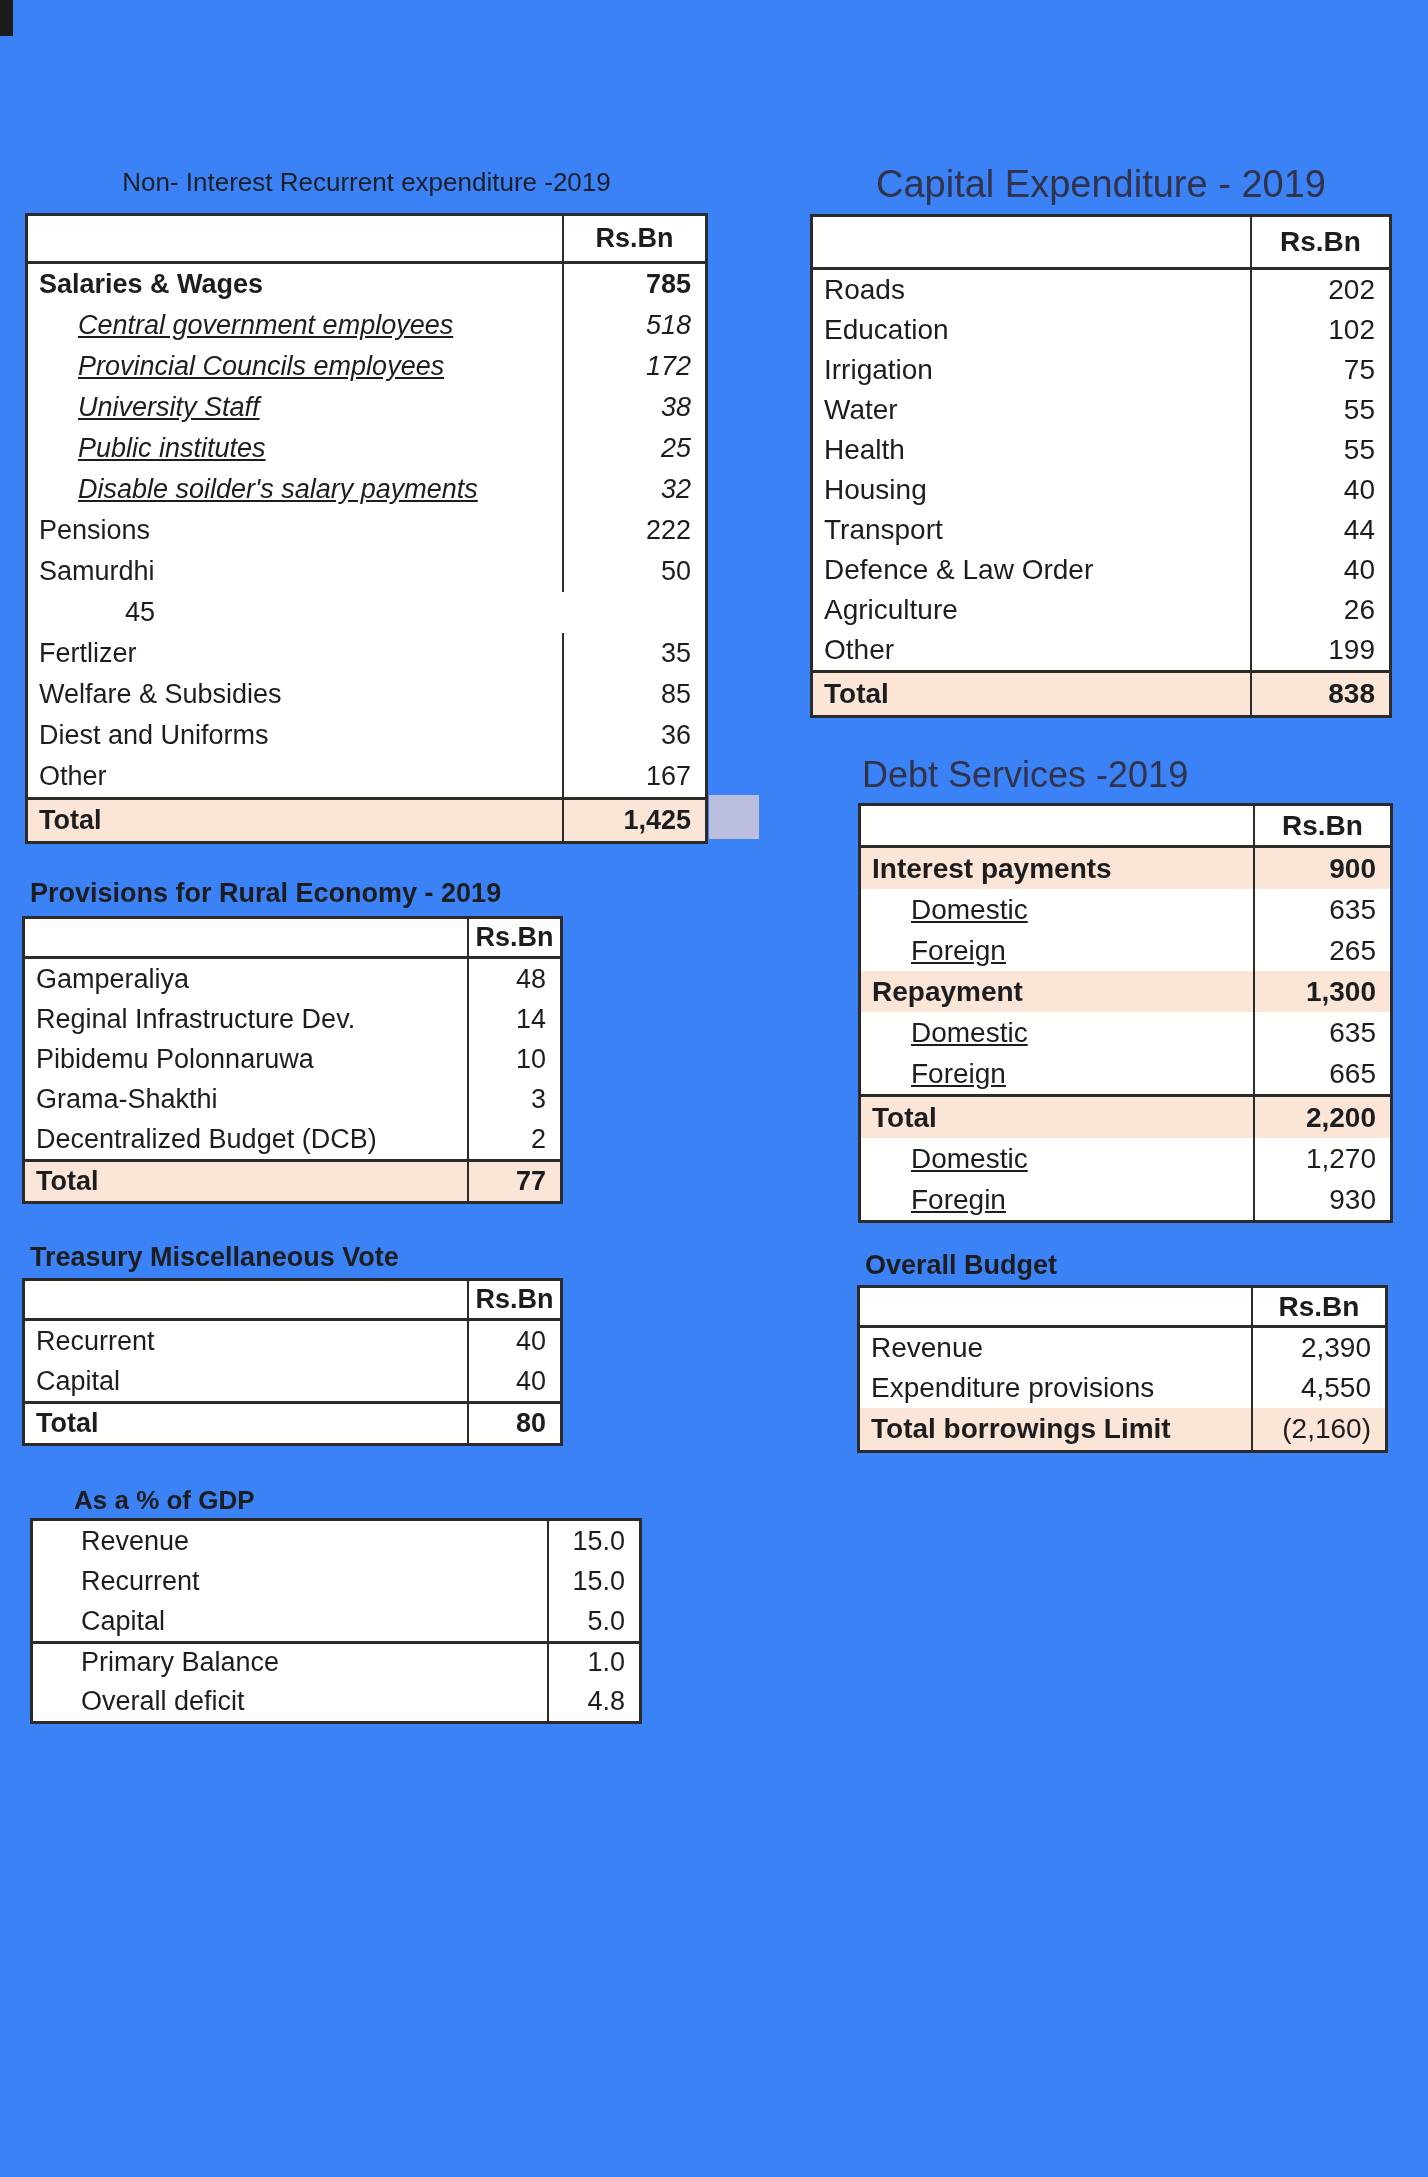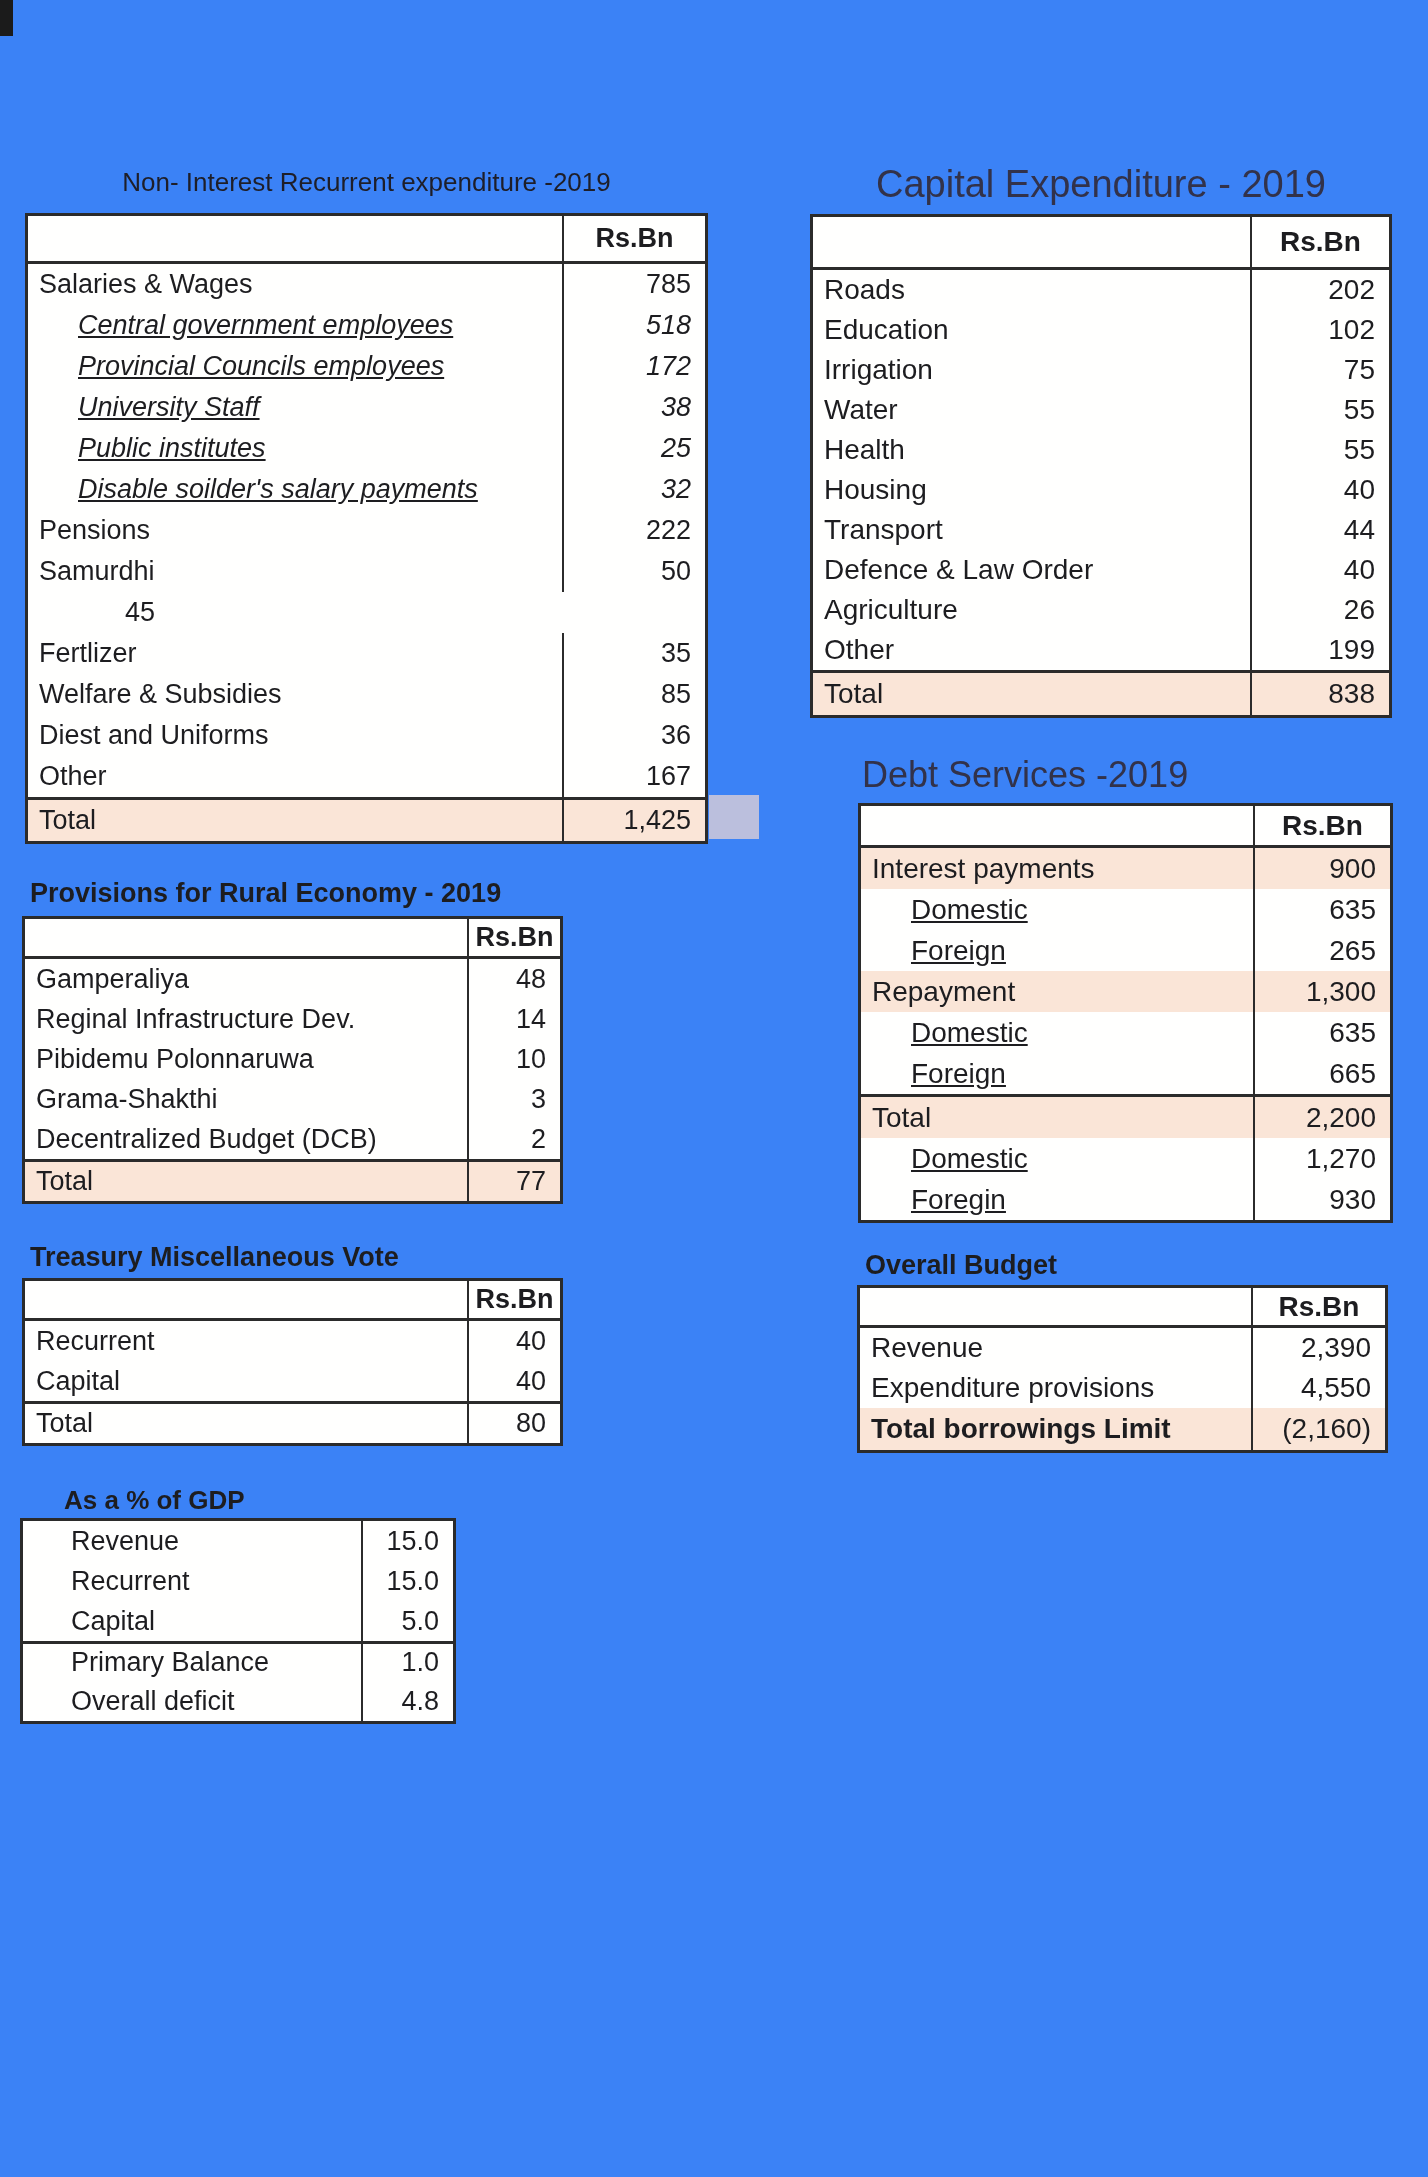--- a/index.html
+++ b/index.html
@@ -23,21 +23,21 @@
   .t-large-left   { font-size:36px; line-height:46px; color:var(--navy); font-weight:500; padding-left:4px; }
   .t-bold-left    { font-size:27px; line-height:34px; font-weight:700; padding-left:8px; }
   .t-bold-indent  { font-size:26px; line-height:32px; font-weight:700; padding-left:44px; }
 
   .tbl { border:3px solid var(--bd); background:#fffffe; box-sizing:border-box; }
   .tr { display:flex; height:var(--rowh); align-items:center; box-sizing:border-box; }
   .tr.head { height:var(--headh); border-bottom:3px solid var(--bd); }
   .tr.totalrow { height:var(--toth); }
   .tr.topborder { border-top:3px solid var(--bd); }
   .tr.highlight { background:var(--hl); }
-  .tr.bold { font-weight:400; }
+  .tr.bold { font-weight:700; }
   .tr.boldlabel .label { font-weight:700; }
   .tr.italic { font-style:italic; }
   .td { display:flex; align-items:center; height:100%; box-sizing:border-box; }
   .td.label { flex:1; padding-left:11px; border-right:2px solid var(--bd); min-width:0; }
   .td.value { width:var(--valw); justify-content:flex-end; padding-right:14px;border-radius:22px; }
   .tr.head .td.value { justify-content:center; padding-right:0; font-weight:700; }
   .tr.indent .td.label { padding-left:50px;text-decoration:underline; }
   .tbl.indent-all .td.label { padding-left:48px; }
 
   
@@ -46,21 +46,21 @@
   #s2 { left:810px; top:160px;  width:582px; }
   #s2 .tbl { margin-top:6px;  --rowh:40px; --headh:53px; --toth:45px; --valw:137px; font-size:28px; }
   #s3 { left:22px;  top:876px;  width:541px; }
   #s3 .tbl { margin-top:6px;  --rowh:40px; --headh:40px; --toth:42px; --valw:91px;  font-size:27px; }
   #s4 { left:858px; top:752px;  width:535px; }
   #s4 .tbl { margin-top:5px;  --rowh:41px; --headh:42px; --toth:44px; --valw:135px; font-size:28px; }
   #s5 { left:22px;  top:1240px; width:541px; }
   #s5 .tbl { margin-top:4px;  --rowh:40px; --headh:40px; --toth:42px; --valw:91px;  font-size:27px; }
   #s6 { left:857px; top:1248px; width:531px; }
   #s6 .tbl { margin-top:3px;  --rowh:40px; --headh:40px; --toth:42px; --valw:132px; font-size:28px; }
-  #s7 { left:20px;  top:1484px; width:436px; }
+  #s7 { left:30px;  top:1484px; width:612px; }
   #s7 .tbl { margin-top:2px;  --rowh:40px; --headh:40px; --toth:40px; --valw:90px;  font-size:27px; }
 
   
   .bleed {
     position:absolute; left:709px; top:795px; width:50px; height:44px;
     background:#f7dcd2; opacity:.68;
   }
   .corner-mark {
     position:absolute; left:0; top:0; width:13px; height:36px; background:#1b1b1b;
   }

